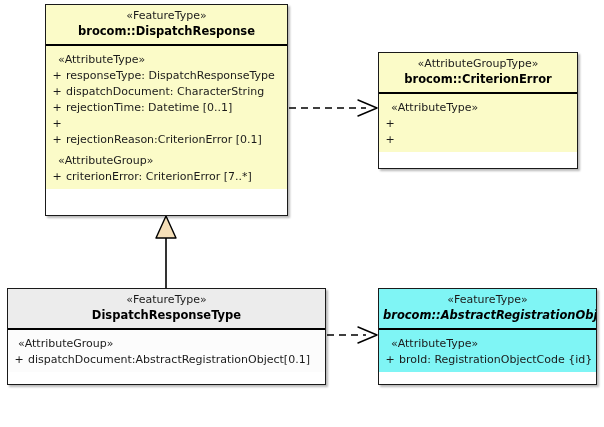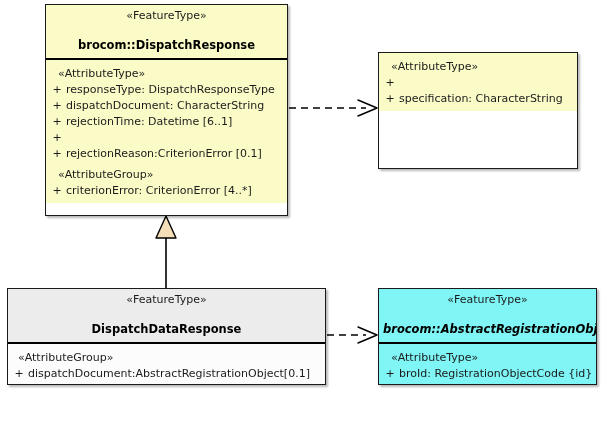--- a/index.html
+++ b/index.html
@@ -48,21 +48,21 @@
     color: #1b1b1b;
     line-height: 14px;
     white-space: nowrap;
   }
   .classname {
     font-size: 11.5px;
     font-weight: bold;
     color: #000000;
     line-height: 15px;
     white-space: nowrap;
-    margin-top: 15px;
+    margin-top: 1px;
   }
   .classname.abstract {
     font-style: italic;
   }
 
   .group-label {
     font-size: 11px;
     color: #1b1b1b;
     line-height: 16px;
     padding-left: 10px;
@@ -141,57 +141,60 @@
       <div class="attr-row">
         <span class="attr-vis">+</span>
         <span class="attr-text">responseType: DispatchResponseType</span>
       </div>
       <div class="attr-row">
         <span class="attr-vis">+</span>
         <span class="attr-text">dispatchDocument: CharacterString</span>
       </div>
       <div class="attr-row">
         <span class="attr-vis">+</span>
-        <span class="attr-text">rejectionTime: Datetime [6..1]</span>
+        <span class="attr-text">rejectionTime: Datetime [0..1]</span>
       </div>
       <div class="attr-row">
         <span class="attr-vis">+</span>
       </div>
       <div class="attr-row">
         <span class="attr-vis">+</span>
         <span class="attr-text">rejectionReason:CriterionError [0.1]</span>
       </div>
 
       <div class="group-label" style="margin-top:5px;">«AttributeGroup»</div>
 
       <div class="attr-row">
         <span class="attr-vis">+</span>
-        <span class="attr-text">criterionError: CriterionError [4..*]</span>
+        <span class="attr-text">criterionError: CriterionError [7..*]</span>
       </div>
 
     </div>
   </div>
 
   <div class="uml-box skin-yellow" style="left:378px; top:52px; width:200px; height:117px;">
+    <div class="uml-header">
+      <div class="stereotype">«AttributeGroupType»</div>
+      <div class="classname">brocom::CriterionError</div>
+    </div>
     <div class="uml-body">
       <div class="group-label">«AttributeType»</div>
       <div class="attr-row">
         <span class="attr-vis">+</span>
       </div>
       <div class="attr-row">
         <span class="attr-vis">+</span>
-        <span class="attr-text">specification: CharacterString</span>
       </div>
     </div>
   </div>
 
   <div class="uml-box skin-gray" style="left:7px; top:288px; width:319px; height:97px;">
     <div class="uml-header">
       <div class="stereotype">«FeatureType»</div>
-      <div class="classname">DispatchDataResponse</div>
+      <div class="classname">DispatchResponseType</div>
     </div>
     <div class="uml-body">
       <div class="group-label" style="padding-left:8px;">«AttributeGroup»</div>
       <div class="attr-row">
         <span class="attr-vis">+</span>
         <span class="attr-text">dispatchDocument:AbstractRegistrationObject[0.1]</span>
       </div>
     </div>
   </div>
 

